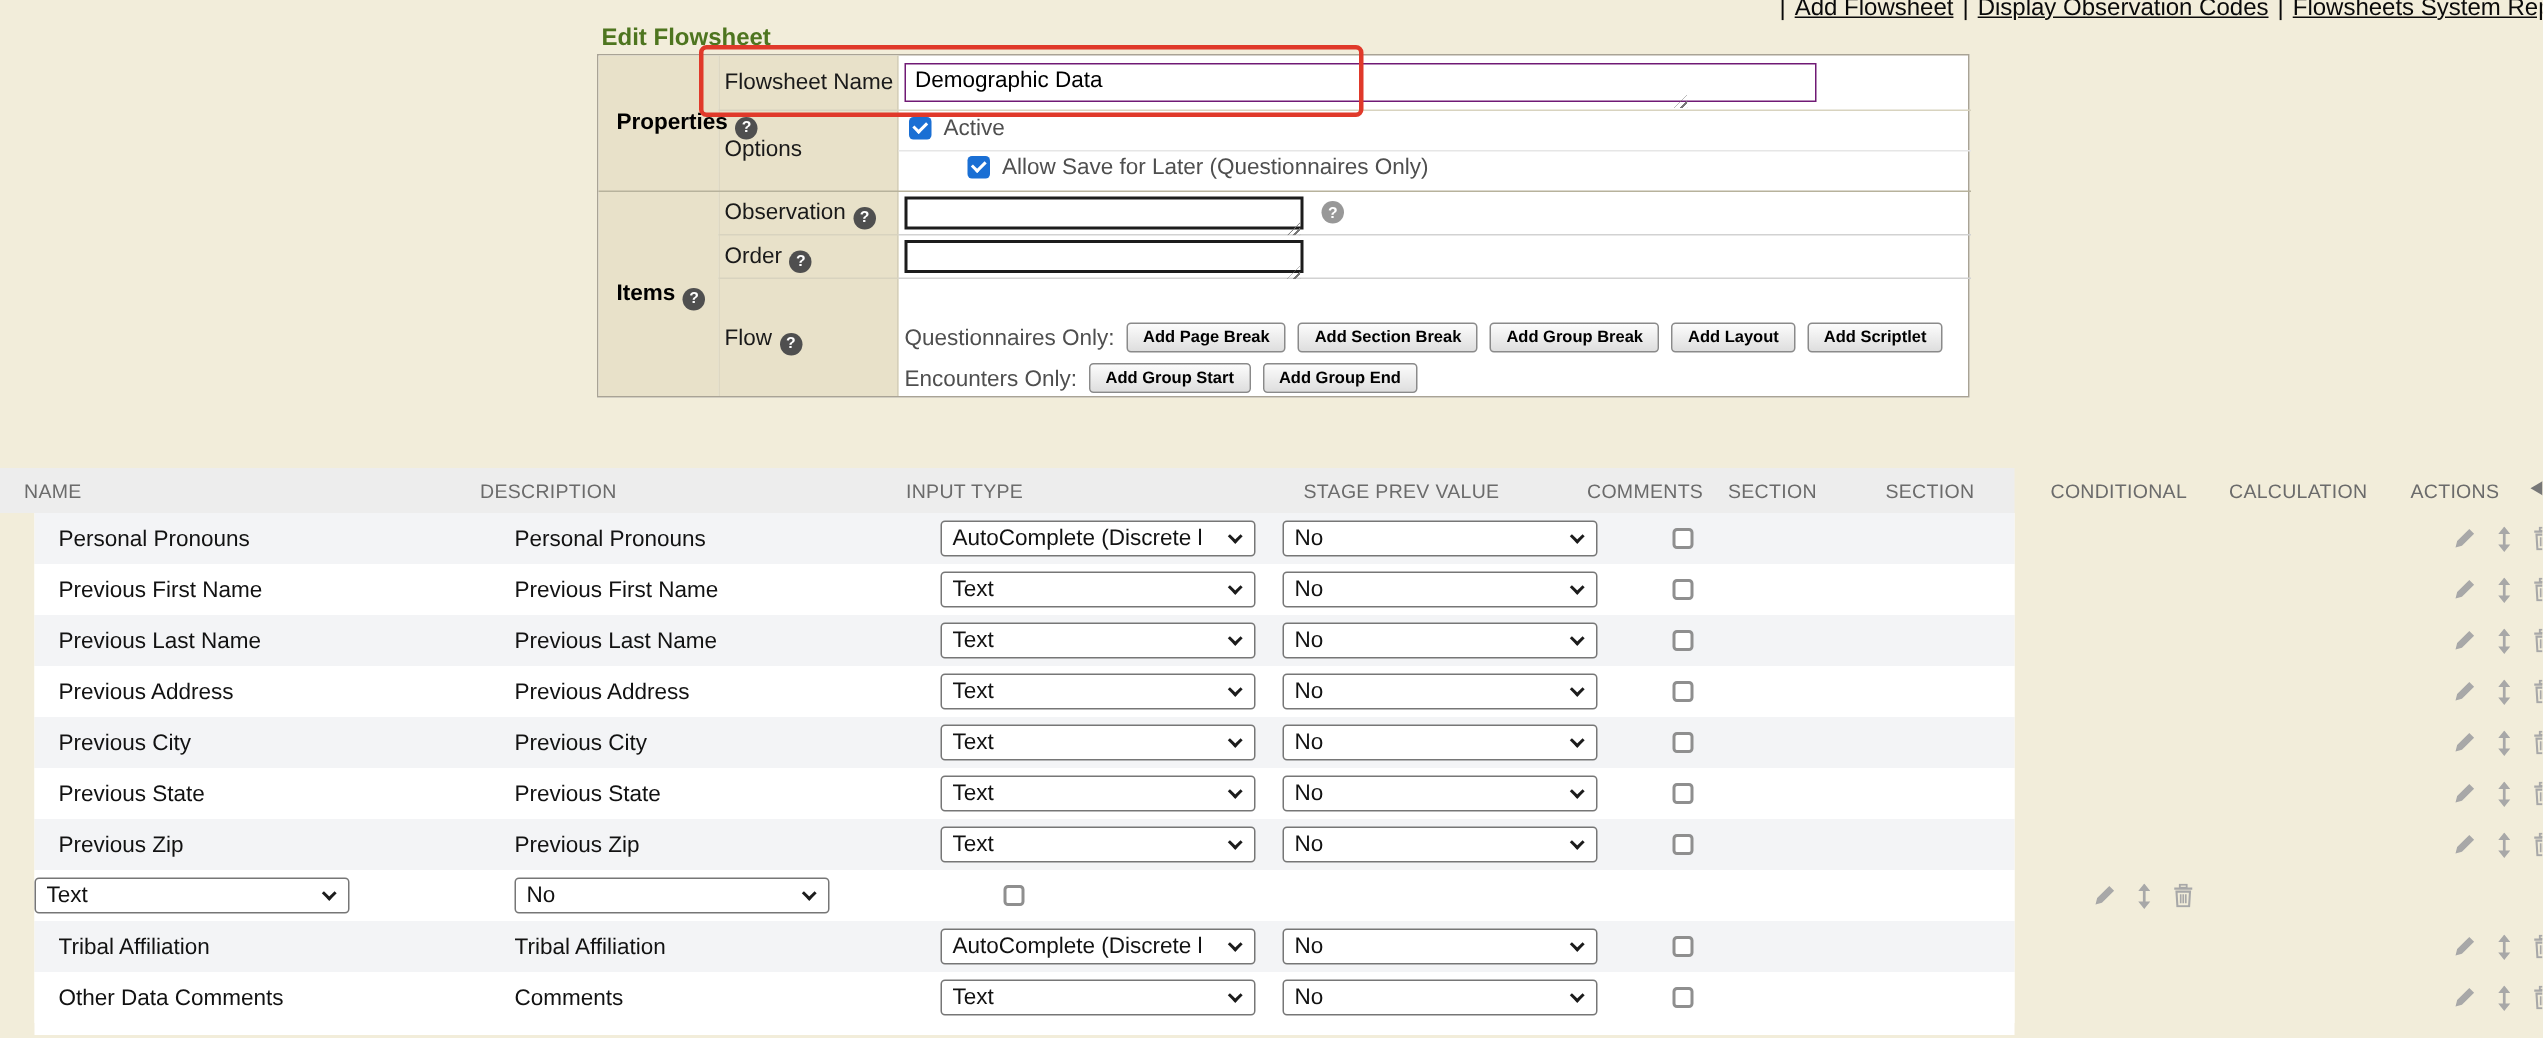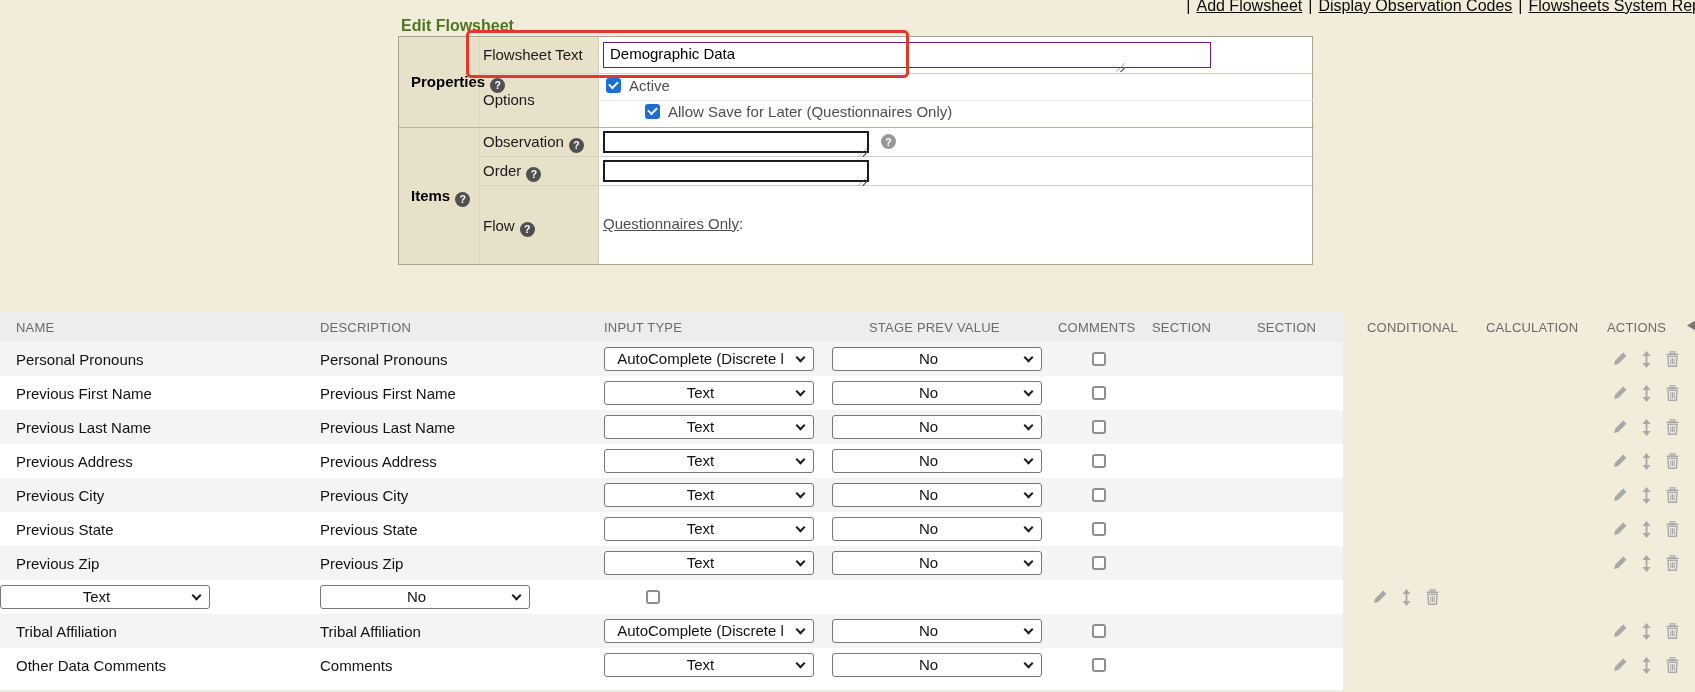--- a/index.html
+++ b/index.html
@@ -42,47 +42,47 @@
 
   .cbx { display:inline-block; width:15px; height:15px; border-radius:3px; background:#1a6fd4;
          position:relative; cursor:pointer; flex:none; }
   .cbx::after { content:""; position:absolute; left:3px; top:3px; width:7px; height:4px;
                 border-left:2px solid #fff; border-bottom:2px solid #fff; transform:rotate(-45deg); }
   .optrow { position:absolute; left:207px; display:flex; align-items:center; gap:8px;
             font-size:15px; color:#4f4f4f; }
 
   .flowline { position:absolute; left:204px; display:flex; align-items:center; gap:8px;
               font-size:15px; color:#4f4f4f; white-space:nowrap; }
-  .grp-label.linkish { text-decoration:underline; cursor:pointer; }
+  .grp-label.linkish { cursor:pointer; }
   .fbtn { font-family:"Liberation Sans", sans-serif; font-size:11px; font-weight:bold; color:#000;
           padding:3px 10px; border:1px solid #8a8a8a; border-radius:3px;
           background:linear-gradient(#fcfcfc,#dedede); cursor:pointer; white-space:nowrap; }
 
   .redbox { position:absolute; border:3px solid #e0392a; border-radius:5px; z-index:10; pointer-events:none; }
   .redbox-form { left:466px; top:30px; width:443px; height:48px; }
 
   
   .tbl { position:absolute; left:0; top:312px; width:1343px; }
   .grid { display:grid; grid-template-columns:320px 284px 228px 218px 94px 105px 110px 119px 121px 96px; align-items:center; }
   .thead { height:30px; background:#ededed; color:#6b6b6b; font-size:13px; letter-spacing:.2px; }
   .th { padding-left:8px; white-space:nowrap; overflow:hidden; }
   .th1 { padding-left:16px; } .th2,.th3 { padding-left:0; } .th4 { padding-left:37px; }
-  .tbody { background:#fff; min-height:348px; }
+  .tbody { background:#fff; min-height:348px;margin-left:23px; }
   .trow { height:34px; font-size:15px; color:#121212; background:#fff; }
   .trow:nth-child(odd) { background:#f3f4f6; }
   .td { position:relative; height:100%; display:flex; align-items:center; }
   .c-name { padding-left:16px; }
   .c-desc { padding-left:0; }
   .namebox { display:none; position:absolute; left:6px; top:2px; width:246px; height:29px;
              border:3px solid #e0392a; border-radius:3px; pointer-events:none; }
   .c-name.hl .namebox { display:block; }
 
   .sel { position:relative; width:210px; height:24px; border:1px solid #767676; border-radius:3px;
          background:#fff; padding:0 24px 0 7px; font-size:15px; line-height:22px;
-         white-space:nowrap; overflow:hidden; cursor:pointer;text-align:center; }
+         white-space:nowrap; overflow:hidden; cursor:pointer; }
   .chev { position:absolute; right:9px; top:6px; width:7px; height:7px;
           border-right:2px solid #1c1c1c; border-bottom:2px solid #1c1c1c; transform:rotate(45deg); }
 
   .ucb { display:inline-block; width:14px; height:14px; border:2px solid #8f8f8f; border-radius:3px;
          background:#fff; margin-left:42px; cursor:pointer; }
   .c-actions { padding-left:13px; gap:13px; }
   .aicon { display:inline-flex; cursor:pointer; line-height:0; }
 
   .partial-icon { position:absolute; left:1684px; top:318px; color:#777; line-height:0; }
 </style>
@@ -107,21 +107,21 @@
     <div class="hline beige" style="left:80px;  width:120px; top:148px;"></div>
     <div class="hline" style="left:200px; width:715px; top:148px;"></div>
 
     <div class="flabel bold" style="left:12px; top:36px;">
       <span>Properties</span><span class="help">?</span>
     </div>
     <div class="flabel bold" style="left:12px; top:150px;">
       <span>Items</span><span class="help">?</span>
     </div>
 
-    <div class="flabel" style="left:84px; top:9px;">Flowsheet Text</div>
+    <div class="flabel" style="left:84px; top:9px;">Flowsheet Name</div>
     <div class="flabel" style="left:84px; top:54px;">Options</div>
     <div class="flabel" style="left:84px; top:96px;">
       <span>Observation</span><span class="help">?</span>
     </div>
     <div class="flabel" style="left:84px; top:125px;">
       <span>Order</span><span class="help">?</span>
     </div>
     <div class="flabel" style="left:84px; top:180px;">
       <span>Flow</span><span class="help">?</span>
     </div>
@@ -140,20 +140,34 @@
 
     <textarea class="ta ta-dark" style="left: 204px; top: 94px; width: 266px; height: 22px;"></textarea>
     <div class="rz" style="left:459px; top:111px; right:auto; bottom:auto;"></div>
     <span class="help light" style="position:absolute; left:482px; top:97px;">?</span>
 
     <textarea class="ta ta-dark" style="left: 204px; top: 123px; width: 266px; height: 22px;"></textarea>
     <div class="rz" style="left:459px; top:140px; right:auto; bottom:auto;"></div>
 
     <div class="flowline" style="top:178px;">
       <span><span class="grp-label linkish">Questionnaires Only</span><span class="grp-colon">:</span></span>
+      <span class="btns" style="display:inline-flex; gap:8px;">
+          <button class="fbtn">Add Page Break</button>
+          <button class="fbtn">Add Section Break</button>
+          <button class="fbtn">Add Group Break</button>
+          <button class="fbtn">Add Layout</button>
+          <button class="fbtn">Add Scriptlet</button>
+        </span>
+    </div>
+    <div class="flowline" style="top:205px;">
+      <span><span class="grp-label">Encounters Only</span><span class="grp-colon">:</span></span>
+      <span class="btns" style="display:inline-flex; gap:8px;">
+          <button class="fbtn">Add Group Start</button>
+          <button class="fbtn">Add Group End</button>
+        </span>
     </div>
   </div>
 
   <div class="redbox redbox-form"></div>
 
   <div class="tbl">
     <div class="thead grid">
         <div class="th th1">NAME</div>
         <div class="th th2">DESCRIPTION</div>
         <div class="th th3">INPUT TYPE</div>

